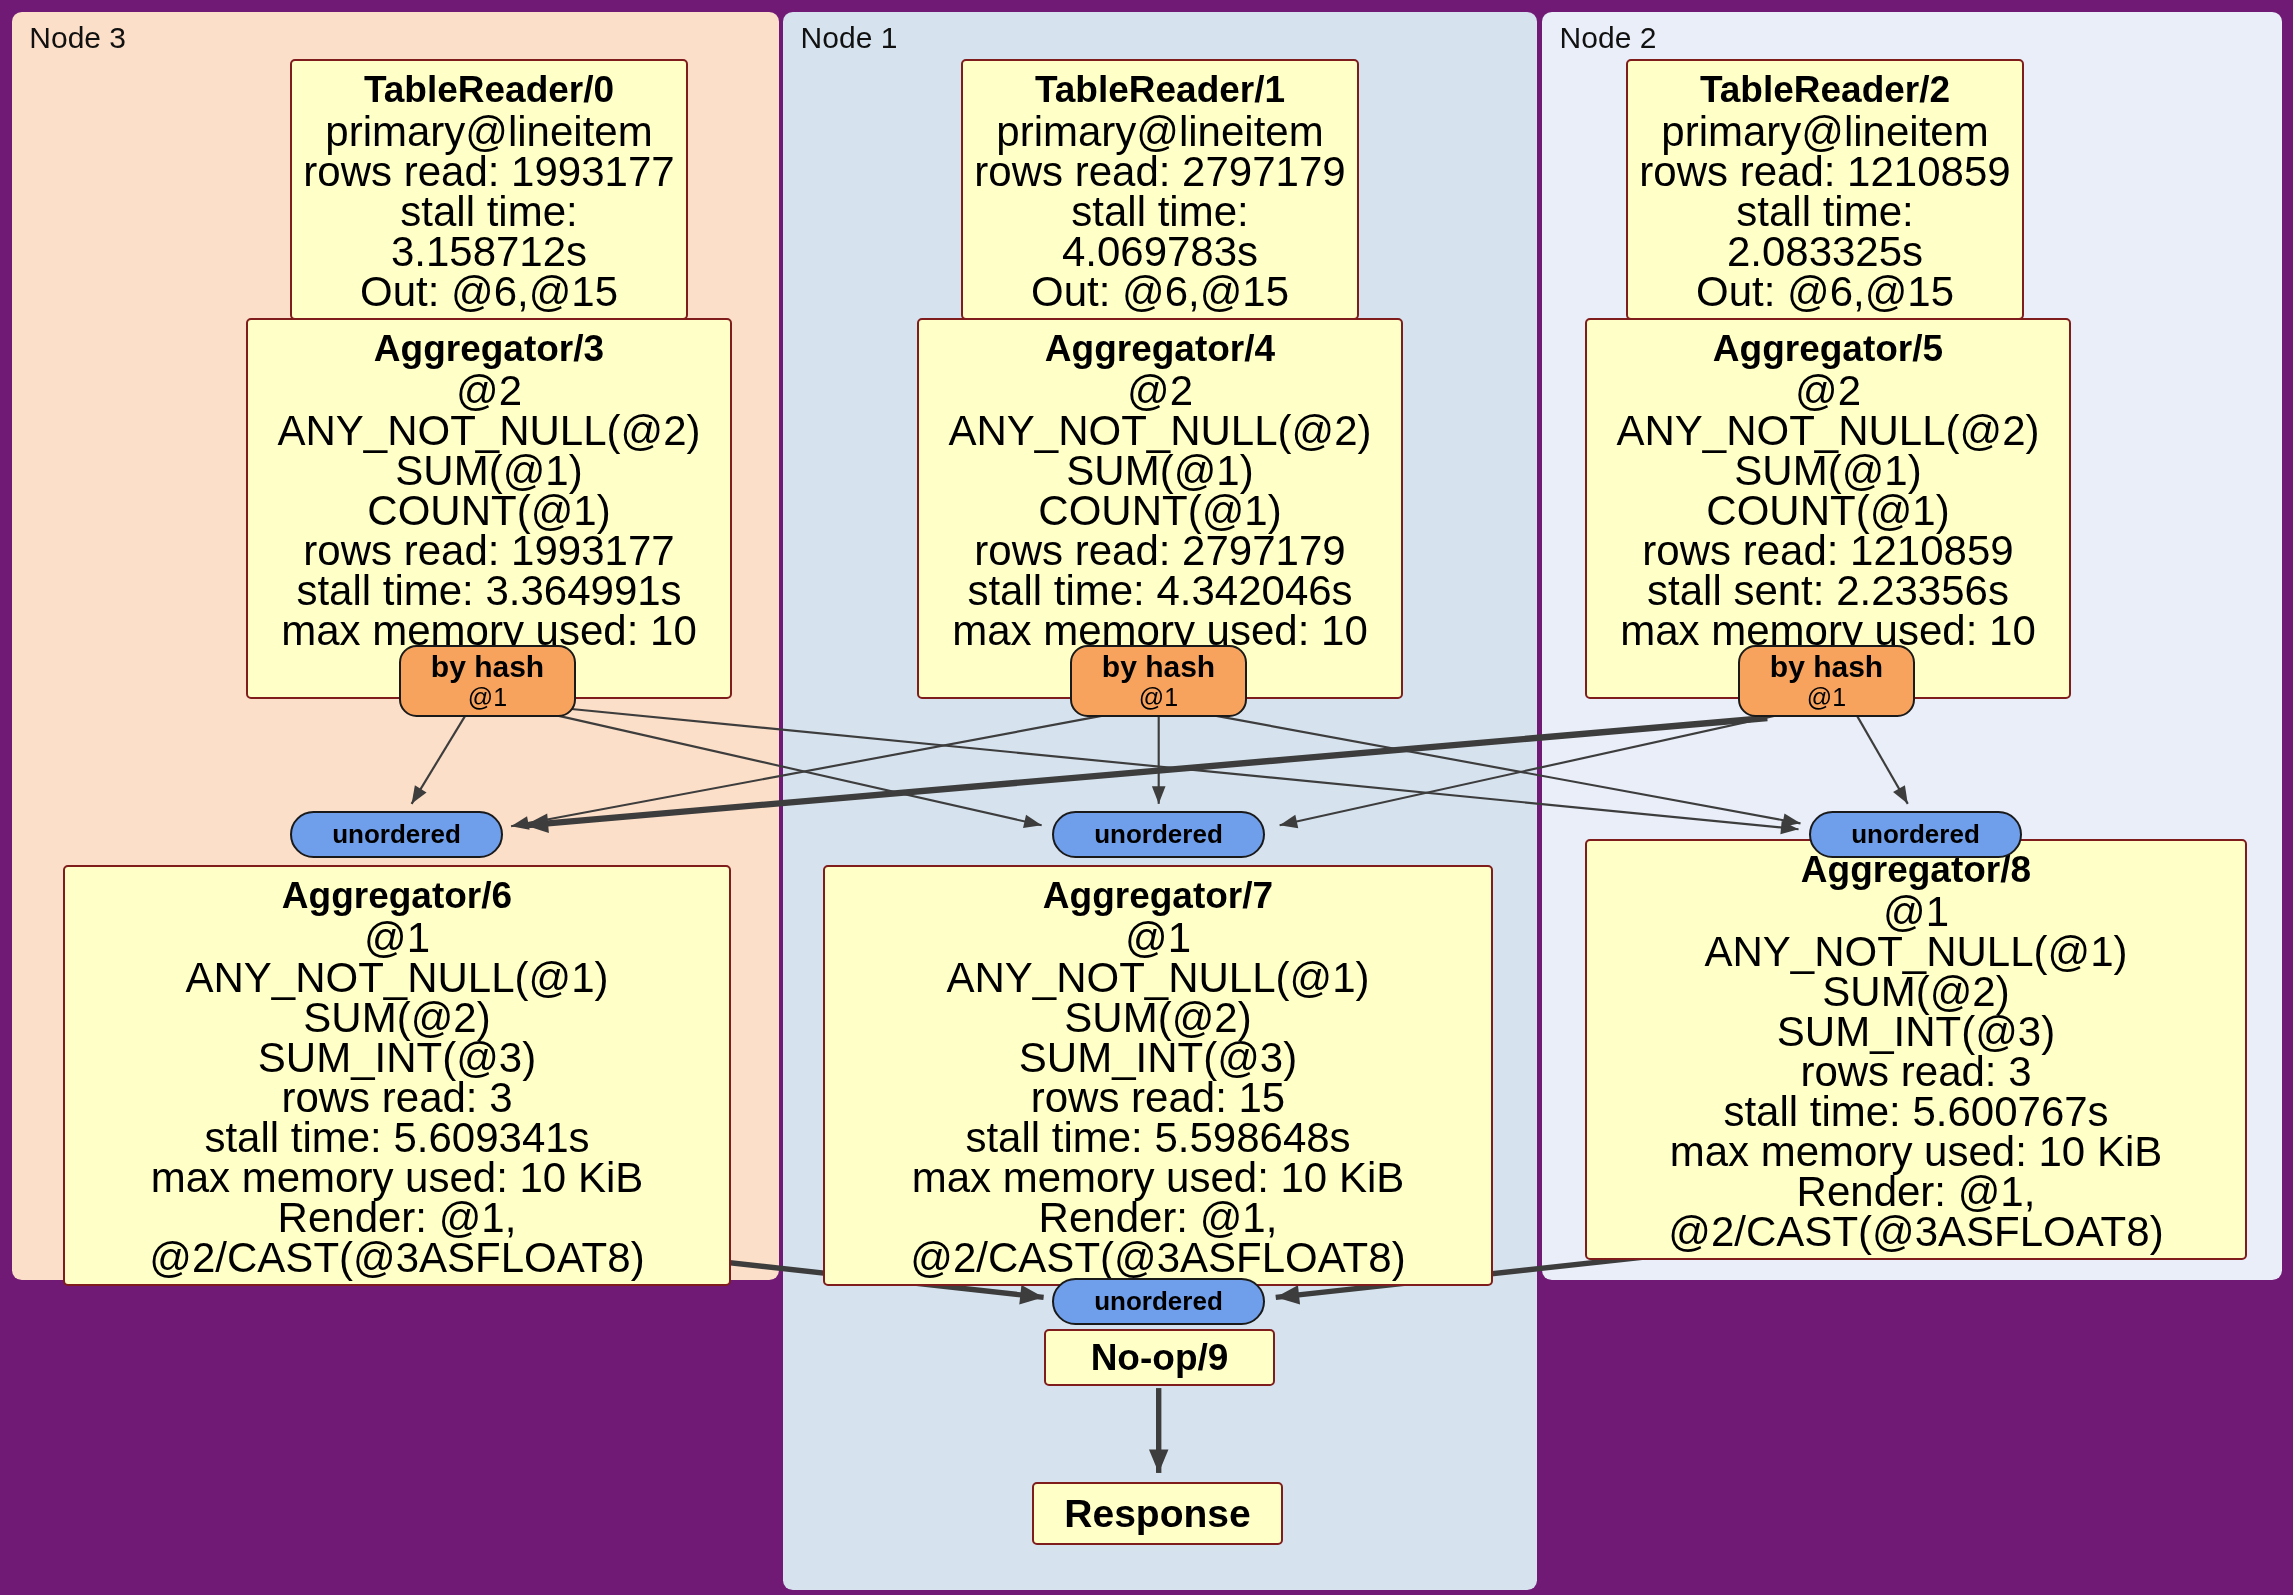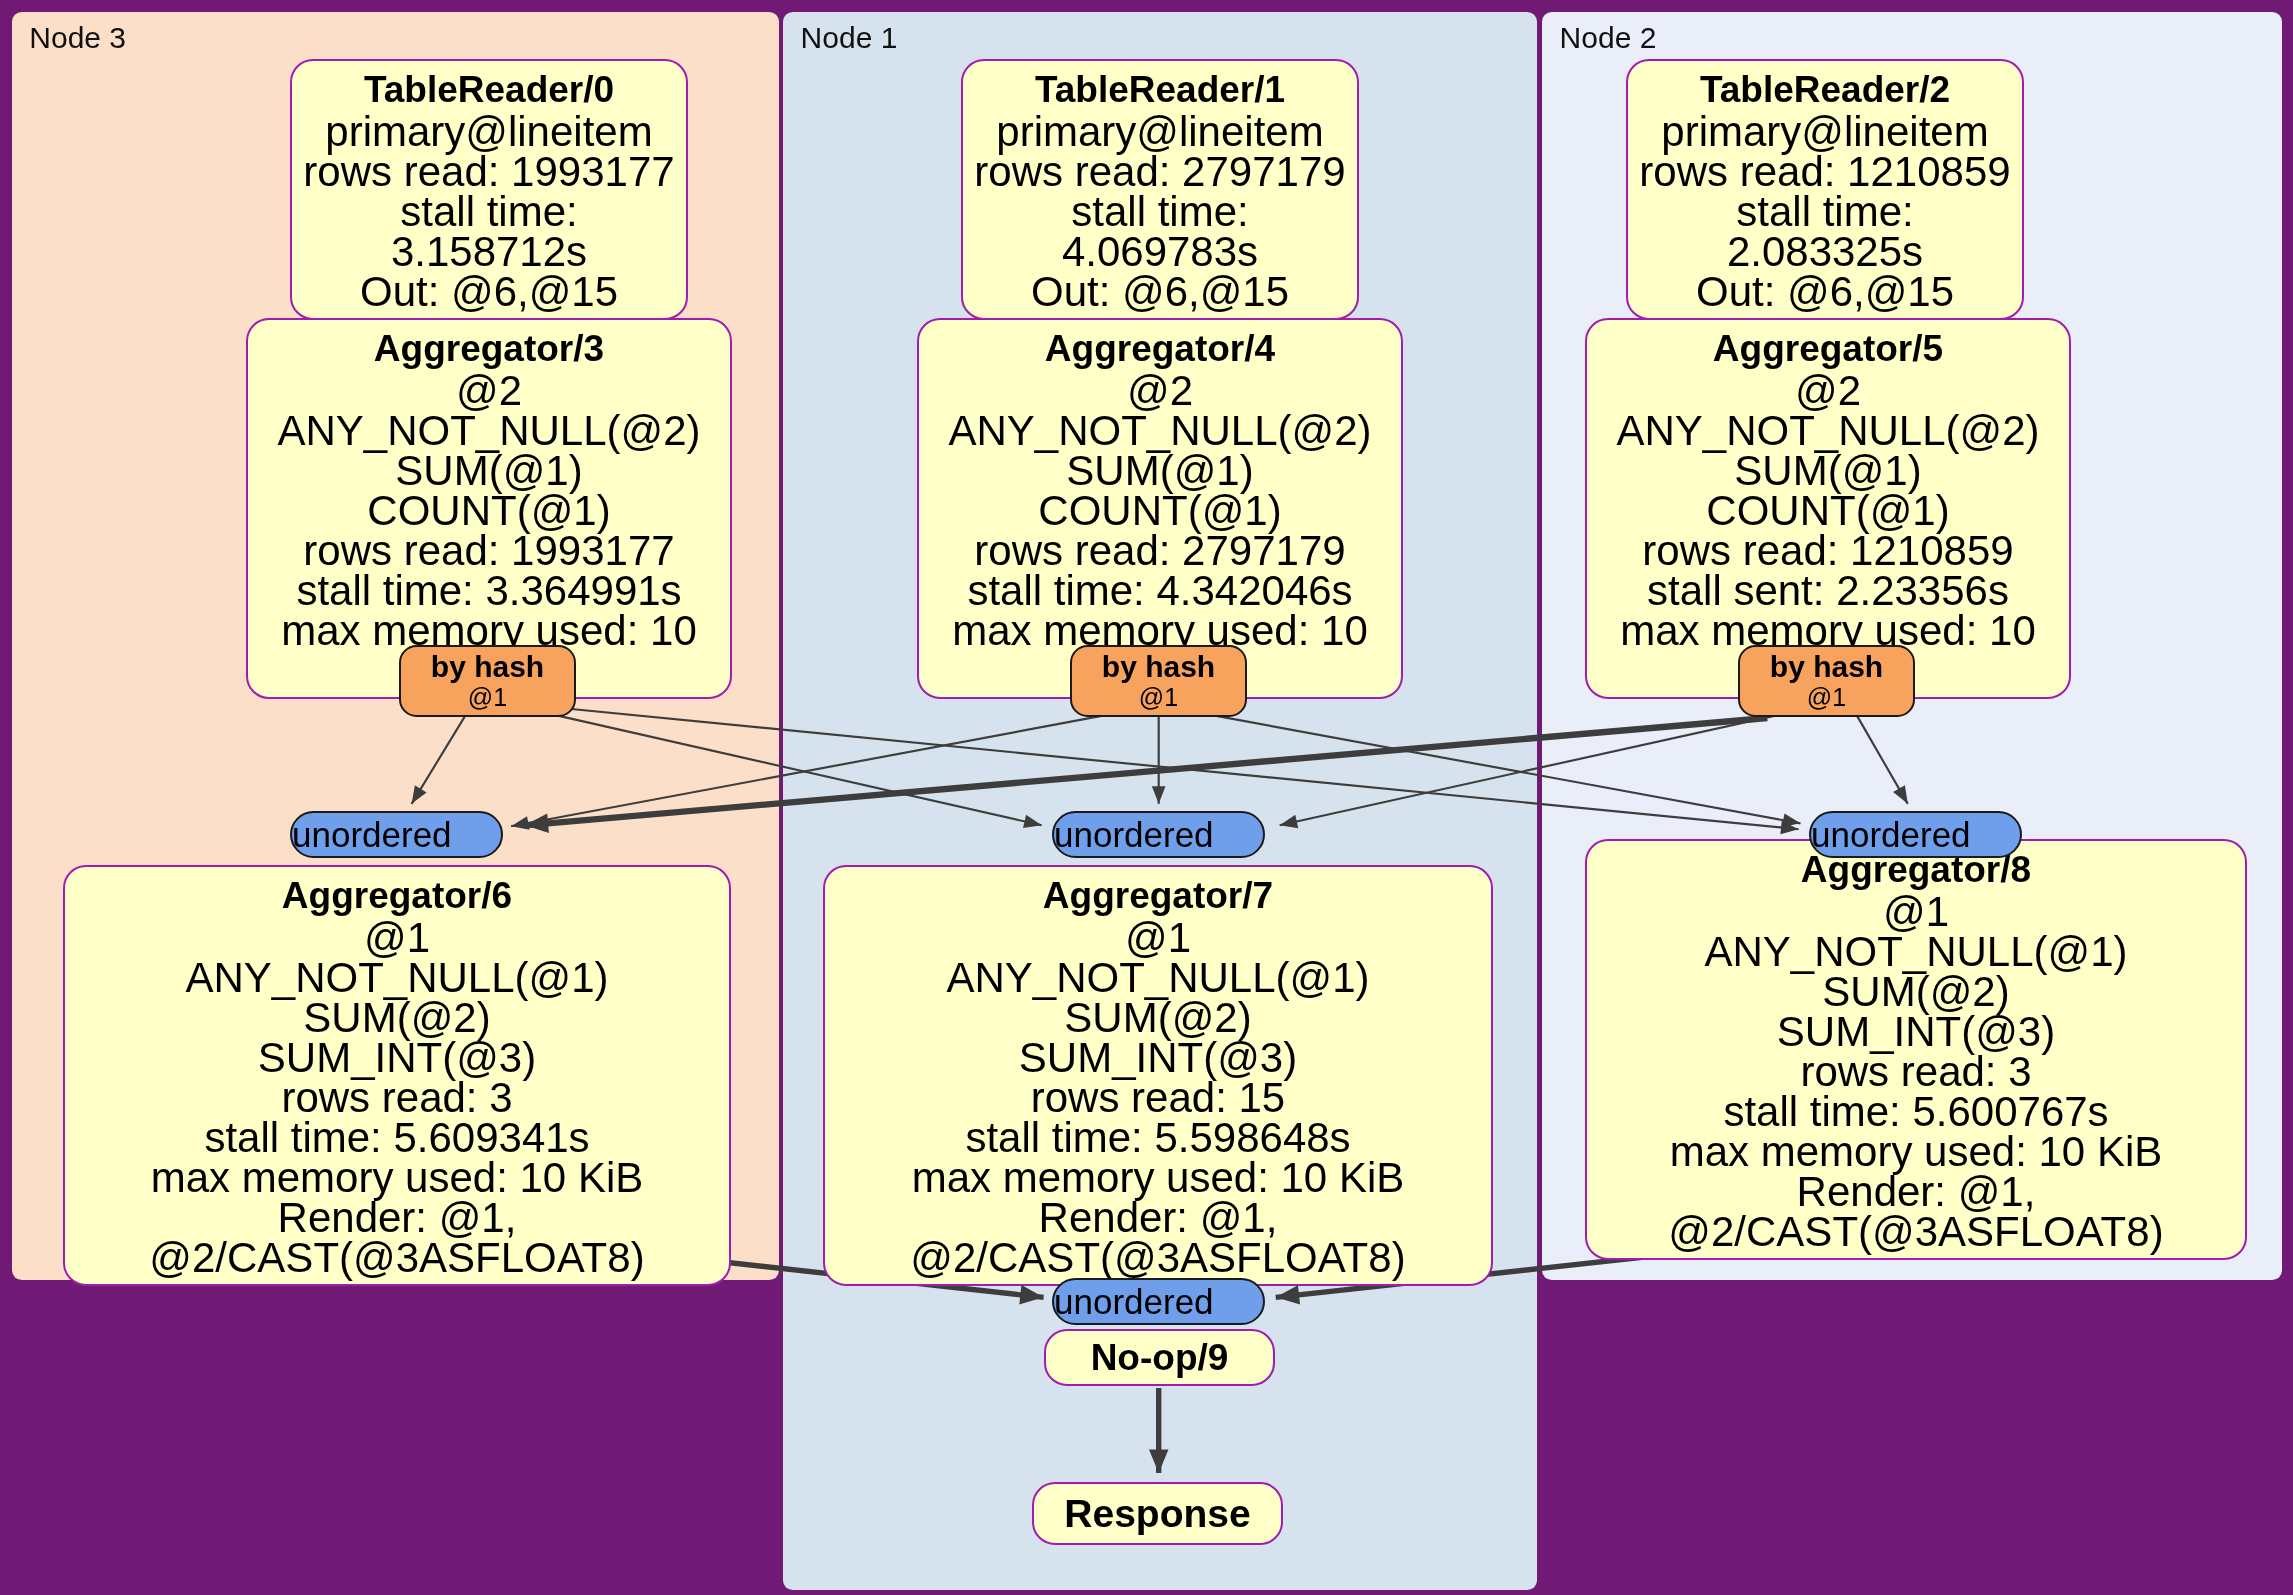--- a/index.html
+++ b/index.html
@@ -17,34 +17,34 @@
   .region-label{position:absolute;left:17.6px;top:9.8px;font-size:30px;color:#111;}
 
   svg.edges{position:absolute;left:0;top:0;z-index:1;}
   .edge{stroke:var(--edge);fill:none;}
   .edge.thin{stroke-width:2.2px;}
   .edge.mid{stroke-width:4.5px;}
   .edge.agg{stroke-width:5.5px;}
   .edge.thick{stroke-width:6.5px;}
   marker path{fill:var(--edge);}
 
-  .box{position:absolute;z-index:2;background:var(--box-bg);border:2px solid #a21caf;
-       border-radius:23px;text-align:center;padding:5.9px 7.8px;}
+  .box{position:absolute;z-index:2;background:var(--box-bg);border:2px solid #7f1d1d;
+       border-radius:5px;text-align:center;padding:5.9px 7.8px;}
   .box-title{font-size:37px;font-weight:bold;line-height:45px;}
   .box-line{font-size:42px;line-height:40px;}
   .terminal .box-title{font-size:39px;line-height:47px;}
 
   .router{position:absolute;z-index:3;width:177px;background:var(--router-bg);
           border:2px solid #1a1a1a;border-radius:17.6px;text-align:center;padding:2px 0 3.9px;}
   .router-label{font-size:30px;font-weight:bold;line-height:35px;}
   .router-sub{font-size:25px;line-height:27px;}
 
   .sync{position:absolute;z-index:3;width:213px;height:47px;background:var(--sync-bg);
-        border:2px solid #1a1a1a;border-radius:25px;
-        font-size:35px;font-weight:normal;line-height:43px;}
+        border:2px solid #1a1a1a;border-radius:25px;text-align:center;
+        font-size:26px;font-weight:bold;line-height:43px;}
 
   .tooltip{position:absolute;z-index:4;left:720px;top:832px;width:231px;background:#ececec;
            border:1.5px solid #444;text-align:center;padding:4.9px 3.9px;}
   .tooltip-line{font-size:26px;line-height:27px;}
 </style>
 </head>
 <body>
 
 <div class="canvas">
 

